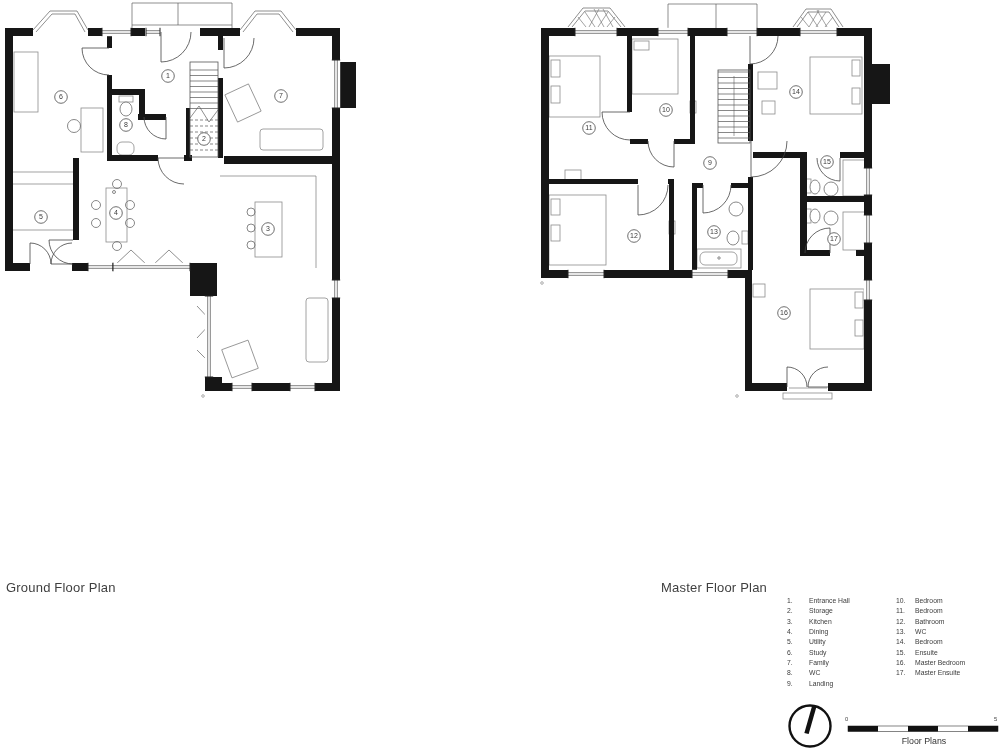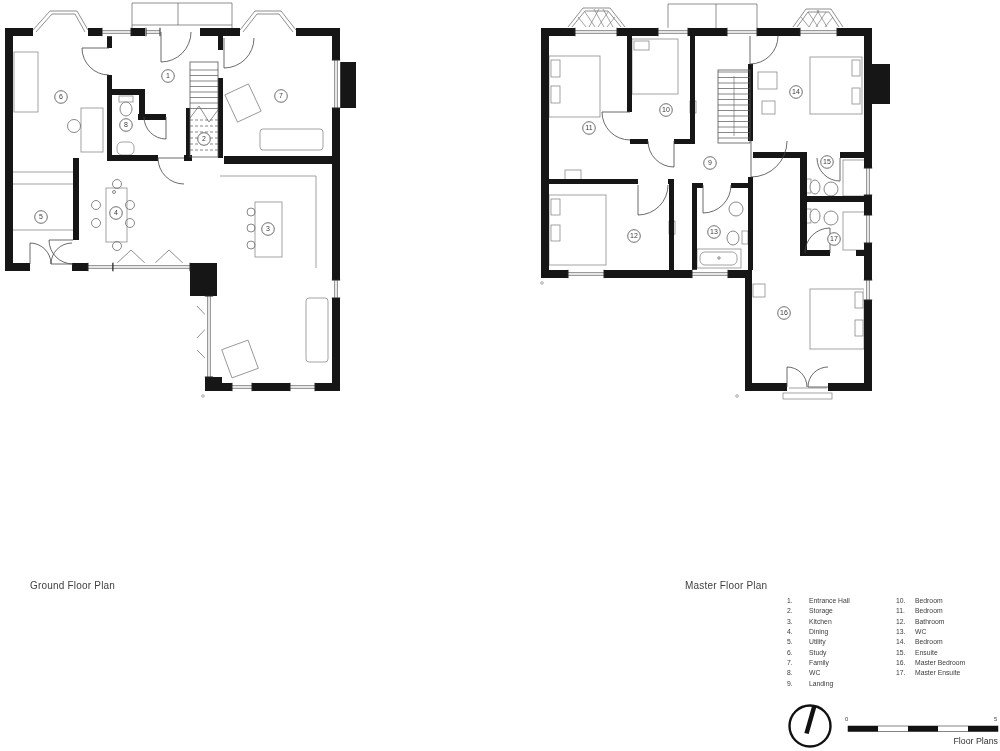--- a/index.html
+++ b/index.html
@@ -1,22 +1,22 @@
 <!DOCTYPE html>
 <html><head>
 <meta charset="utf-8">
 <style>
   html,body{margin:0;padding:0;background:#fff;}
   body{width:1000px;height:751px;position:relative;overflow:hidden;
        font-family:"Liberation Sans", sans-serif;}
   #sheet{position:absolute;left:0;top:0;width:1000px;height:751px;}
   svg{position:absolute;left:0;top:0;}
   .txt{position:absolute;white-space:nowrap;color:#3f3f3f;}
-  .plan-title{font-size:10px;letter-spacing:.2px;margin-left:24px;}
-  .sheet-title{font-size:8.8px;color:#333;text-align:right;width:148px;}
+  .plan-title{font-size:13px;letter-spacing:.2px;}
+  .sheet-title{font-size:8.8px;color:#333;text-align:center;width:148px;}
   .scale-num{font-size:5.8px;color:#444;}
   .legend{position:absolute;font-size:6.8px;color:#3c3c3c;}
   .lrow{display:flex;line-height:10.35px;}
   .ln{display:inline-block;}
   .legend-c1 .ln{width:22px;}
   .legend-c2 .ln{width:19px;}
 </style>
 </head>
 <body>
 

